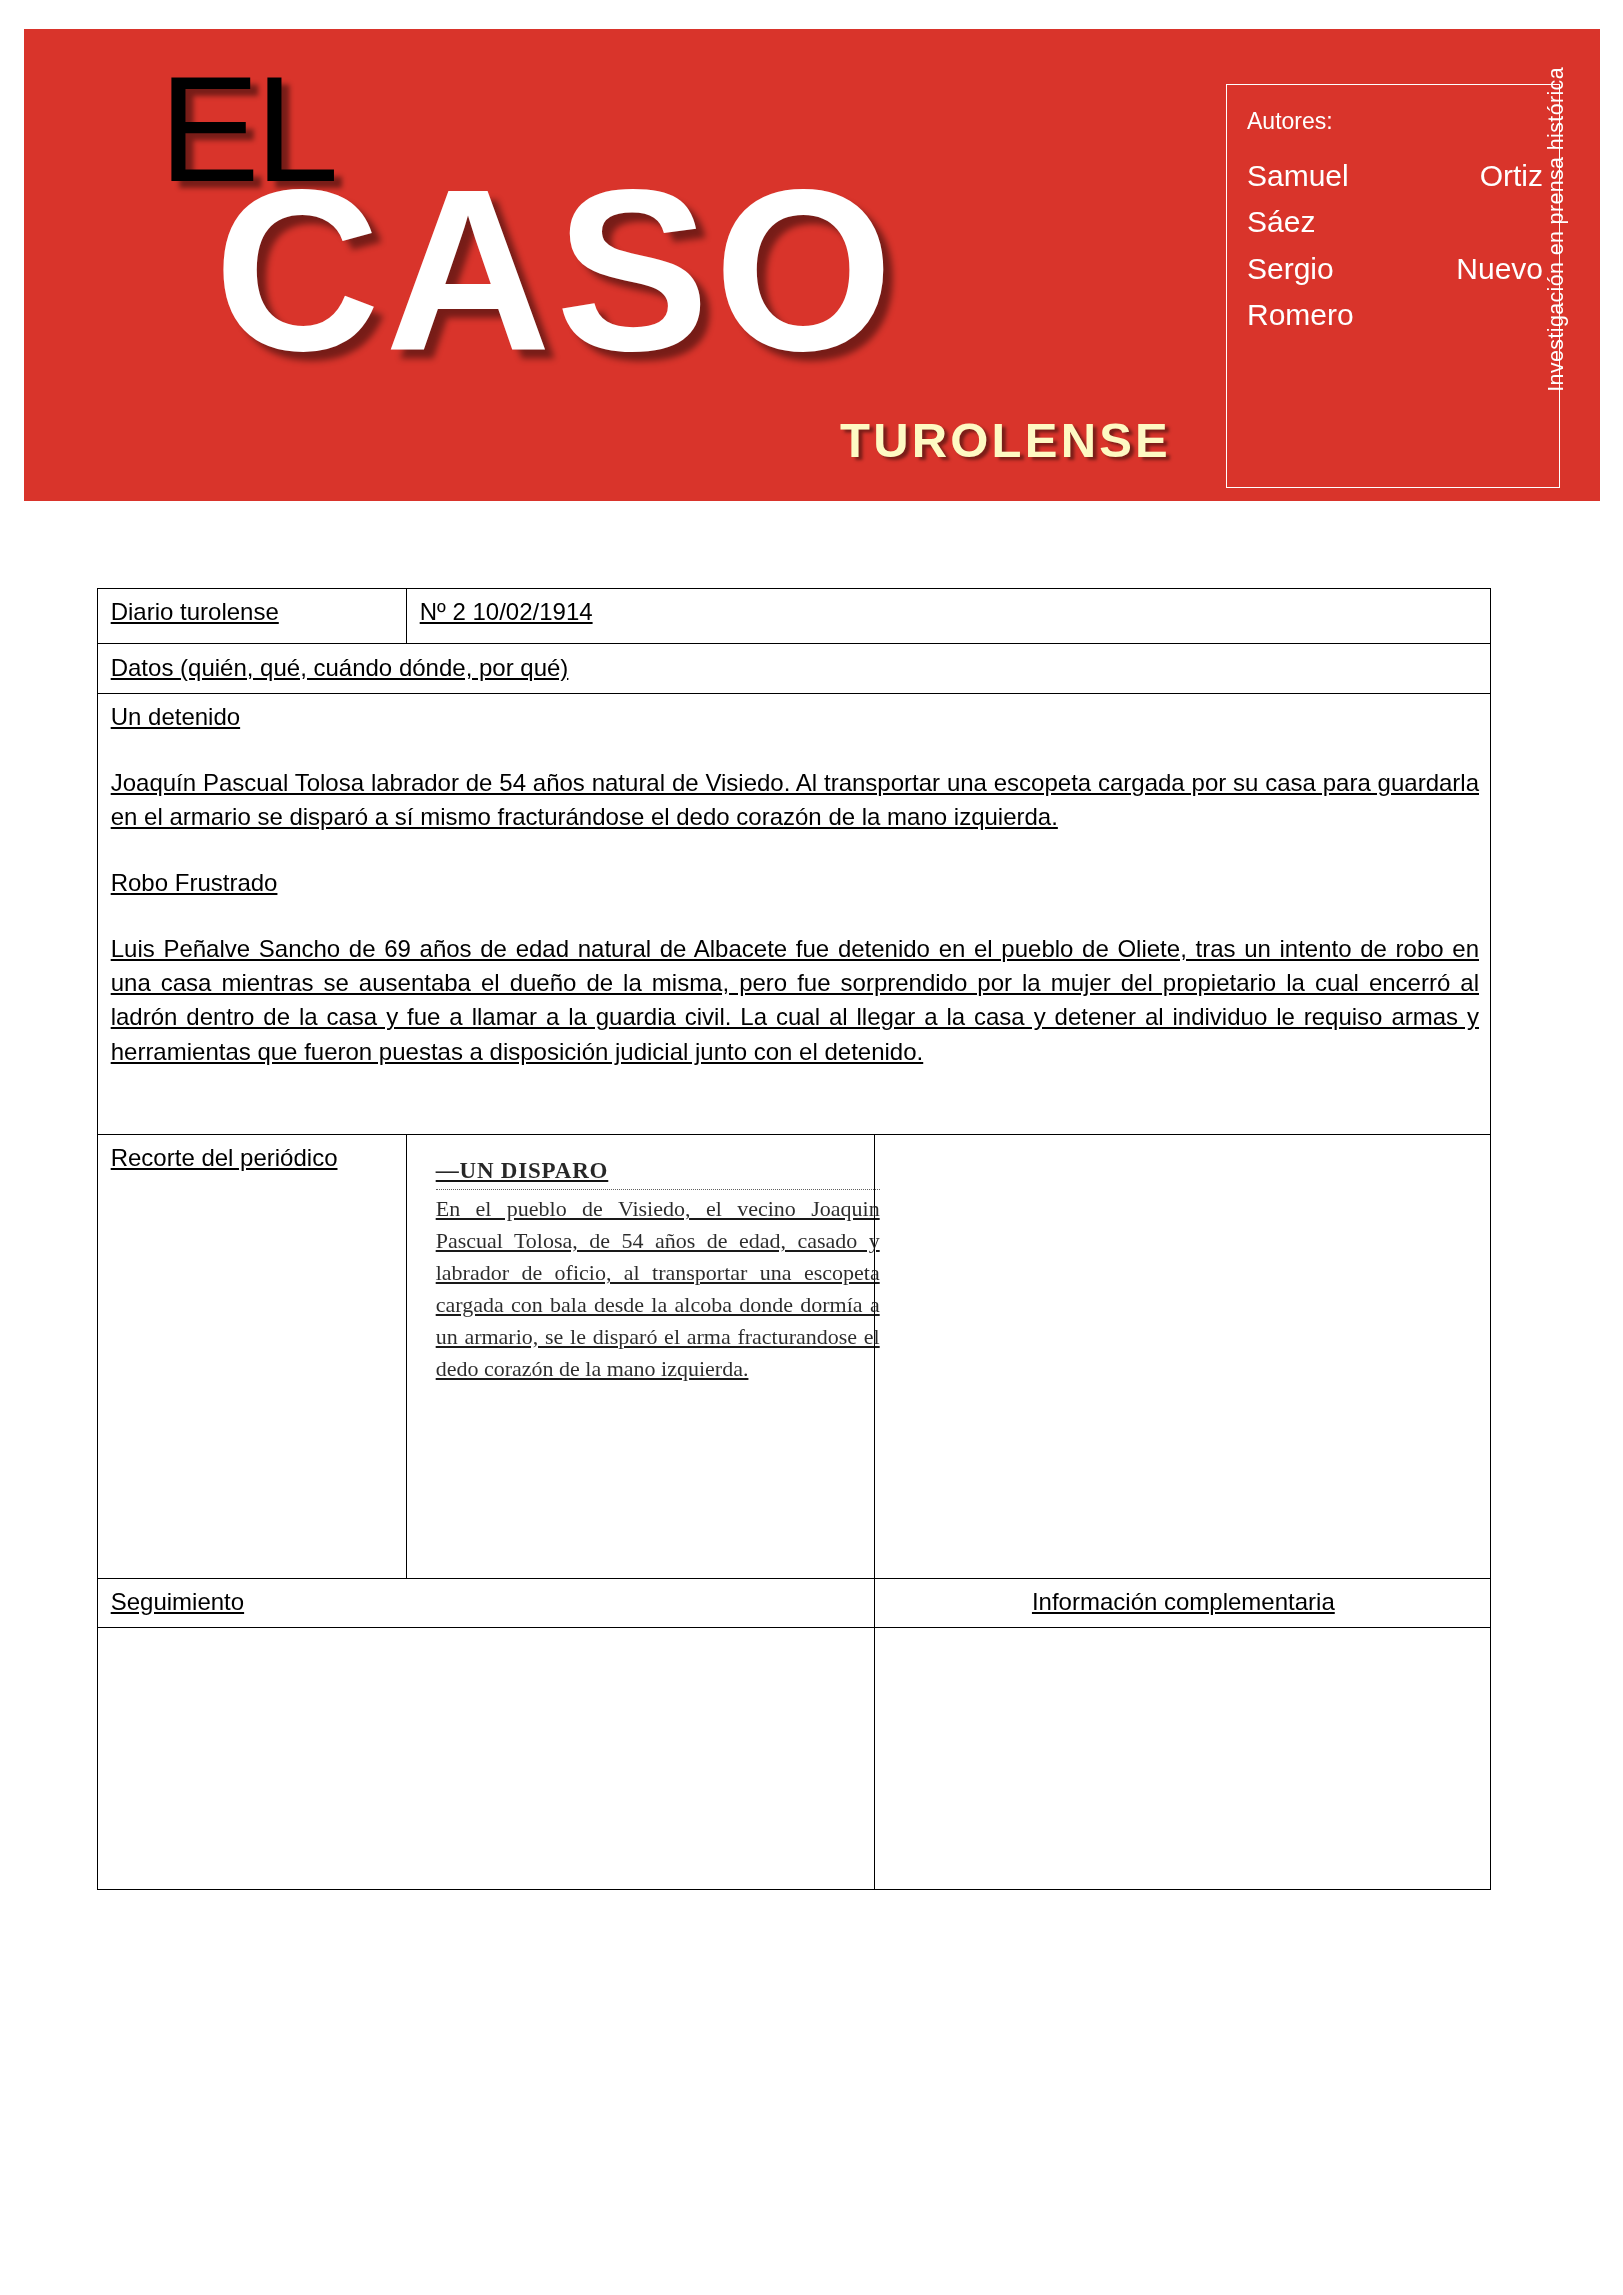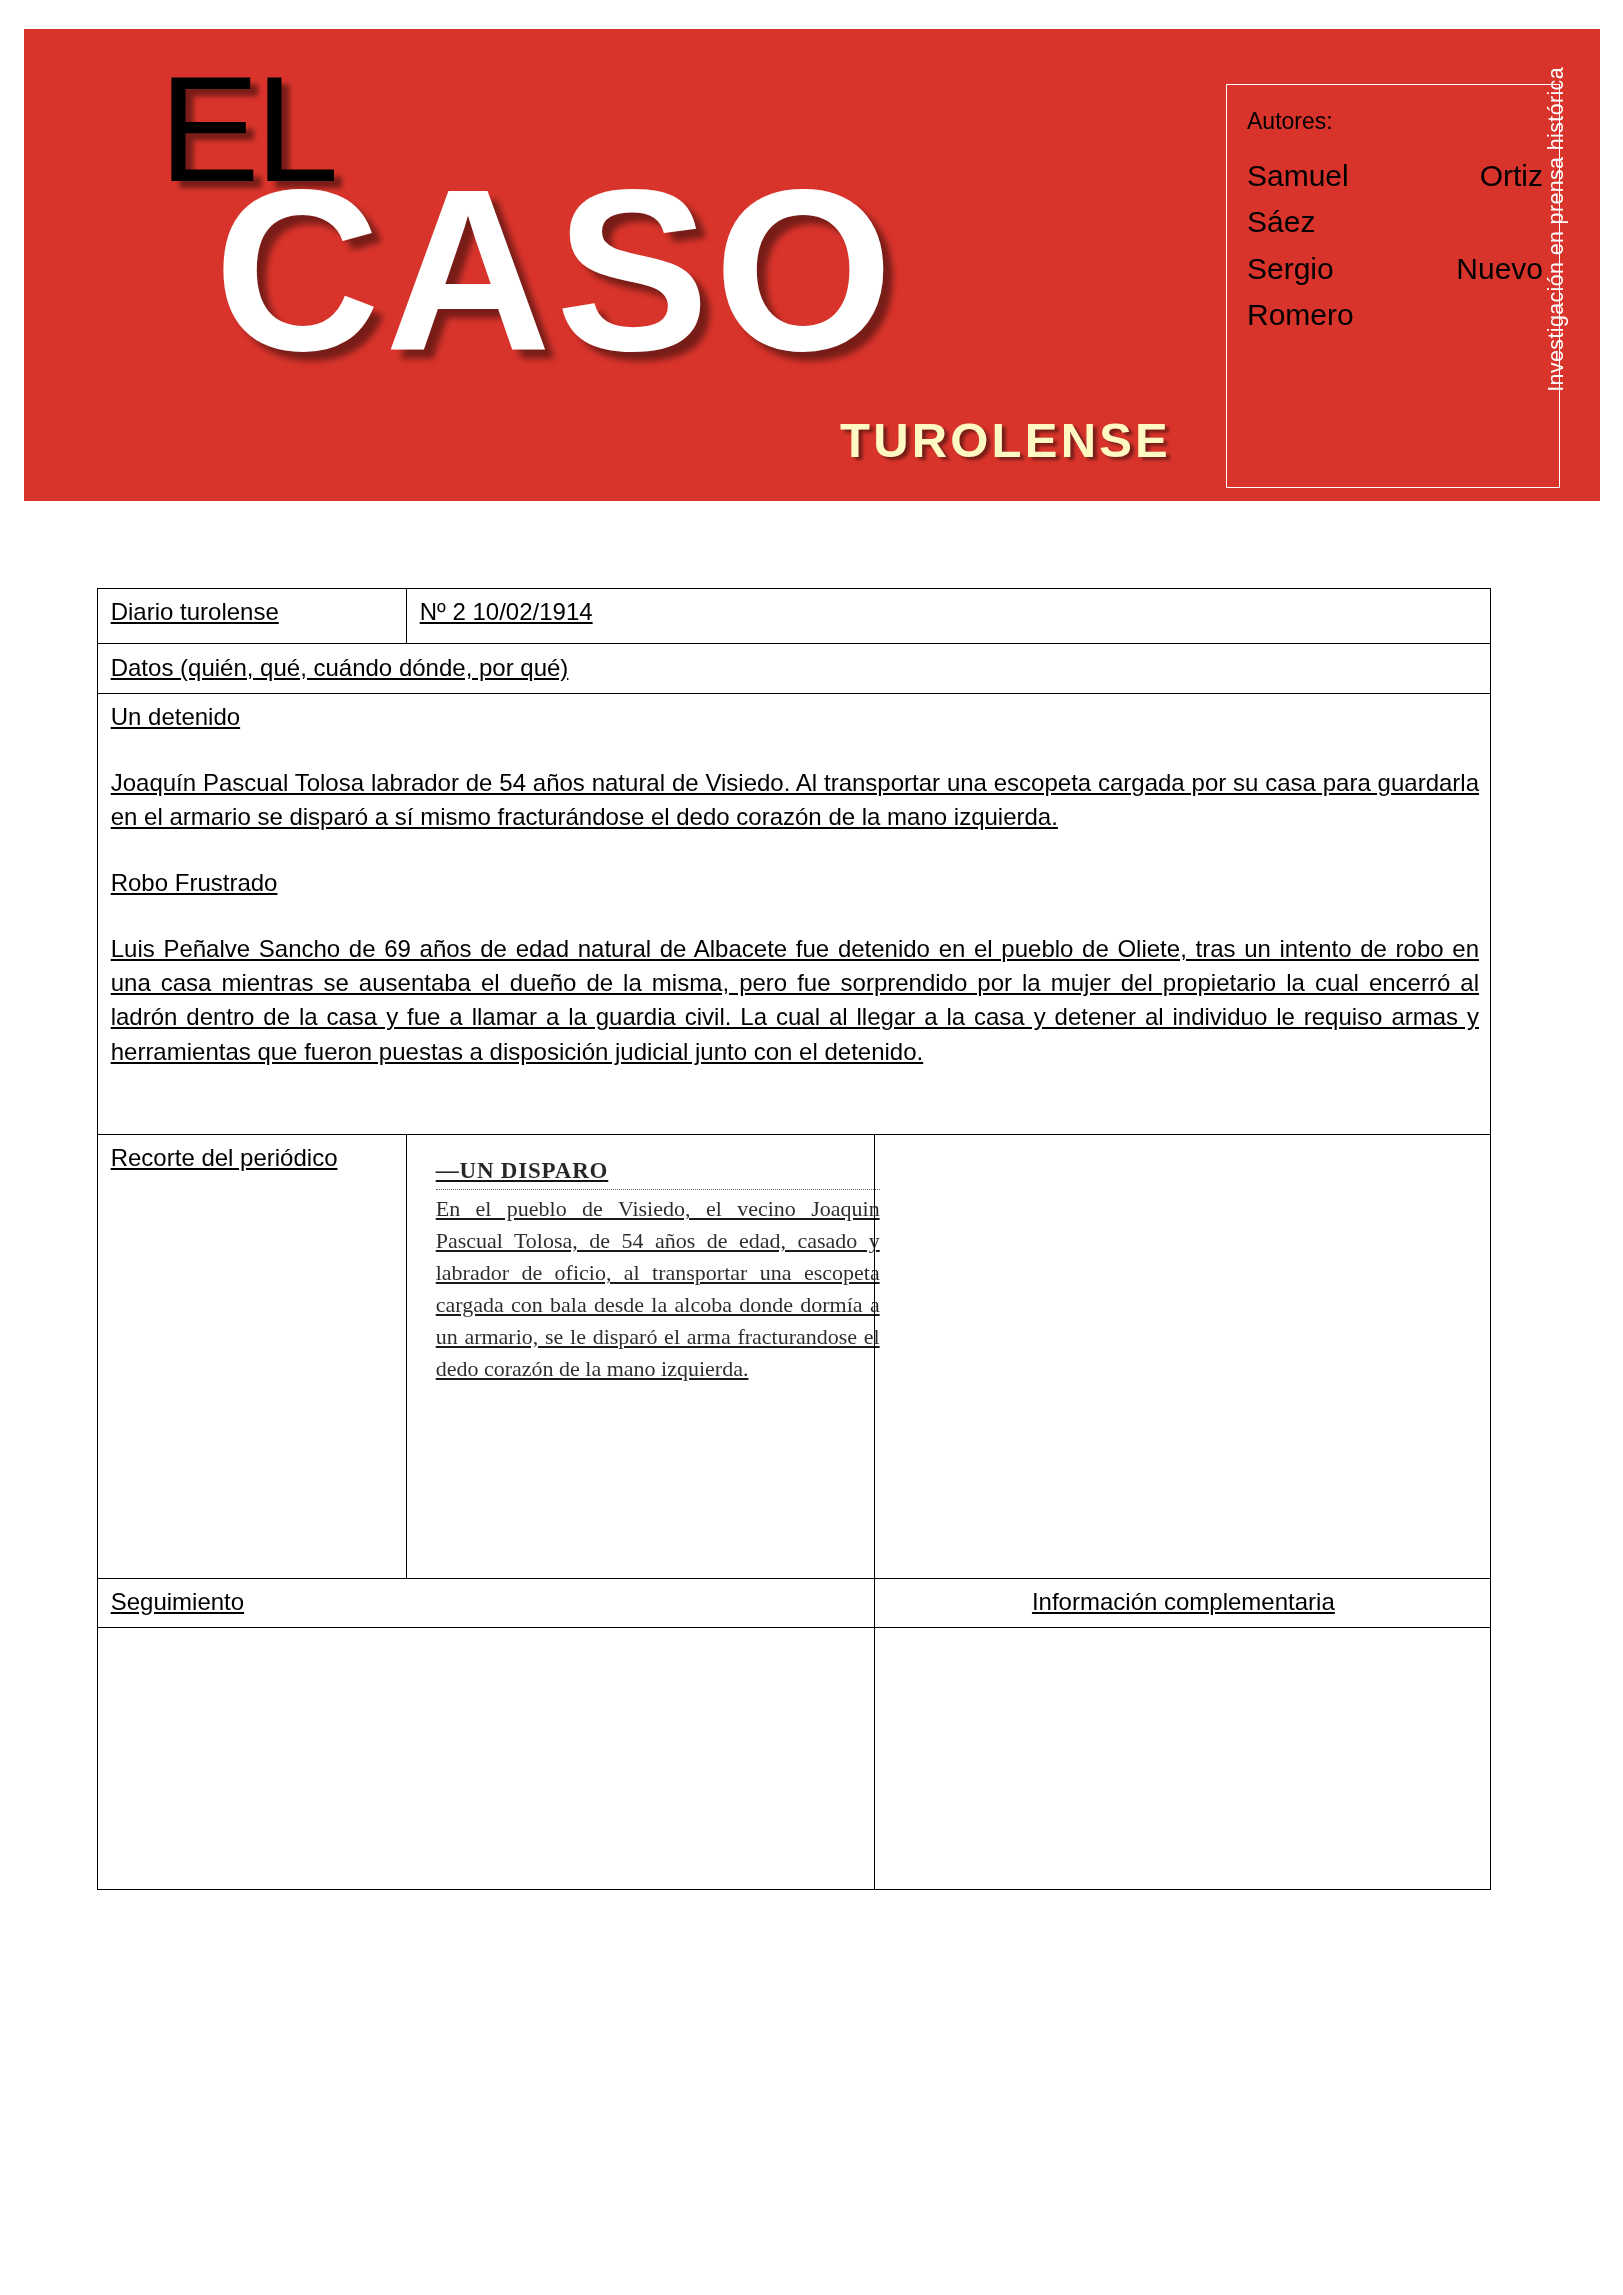--- a/index.html
+++ b/index.html
@@ -74,21 +74,21 @@
   
   .authors-box {
     position: absolute;
     left: 1202px;
     top: 55px;
     width: 334px;
     height: 404px;
     border: 1.6px solid #ffffff;
     box-sizing: border-box;
     padding: 20px 16px 0 20px;
-    color: #000000;
+    color: #ffffff;
   }
   .authors-label {
     font-size: 23px;
     line-height: 1.4;
     margin-bottom: 16px;
   }
   .author-row {
     display: flex;
     justify-content: space-between;
     font-size: 30px;

